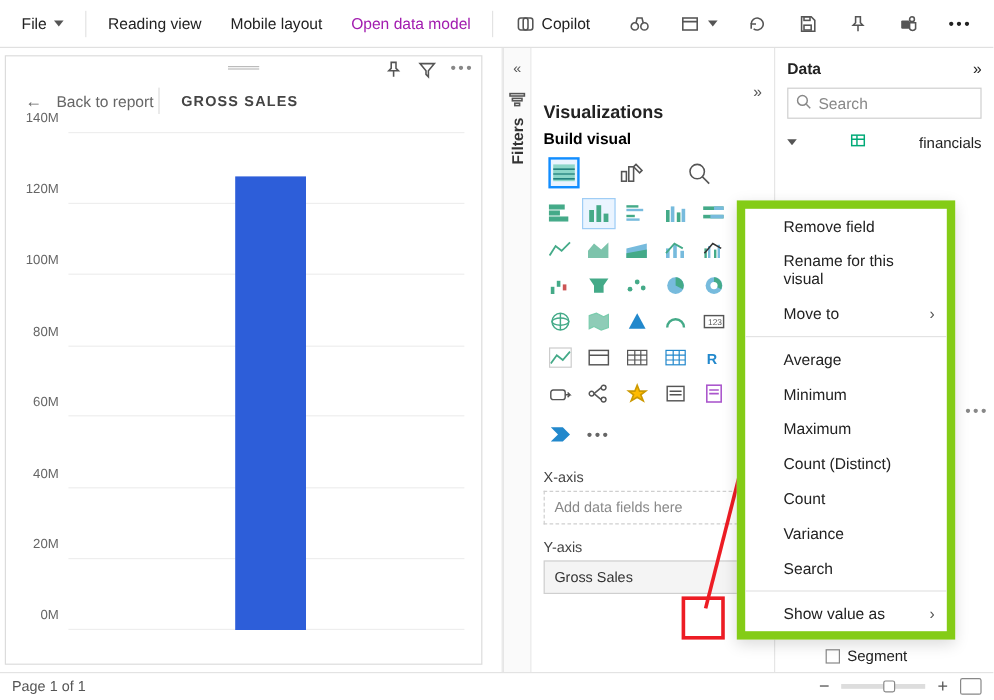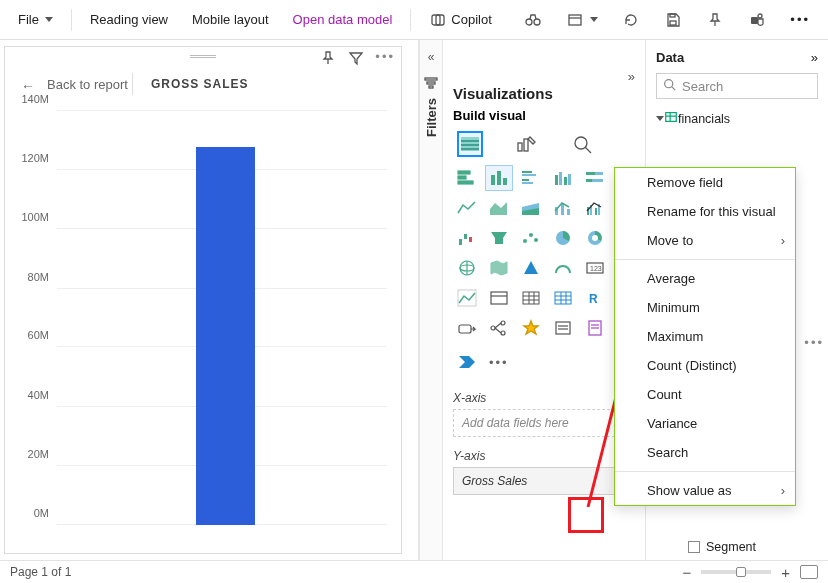--- a/index.html
+++ b/index.html
@@ -41,40 +41,40 @@
   .pane-hdr .exp { font-size: 13px; color: #555; }
   .sub-hdr { padding: 2px 10px 8px; font-weight: 600; color: #000000; }
   .mode-row { display: flex; gap: 30px; padding: 0 14px 8px; align-items: center; }
   .mode-icon { width: 26px; height: 26px; display: flex; align-items: center; justify-content: center; }
   .mode-icon.selected { outline: 2px solid #118dff; outline-offset: -2px; background: #eaf4ff; }
   .viz-grid { display: grid; grid-template-columns: repeat(6, 28px); grid-auto-rows: 26px; gap: 4px 4px; padding: 0 10px 8px; }
   .viz-cell { width: 28px; height: 26px; display: flex; align-items: center; justify-content: center; border: 1px solid transparent; }
   .viz-cell svg { width: 20px; height: 18px; }
   .viz-cell.sel { background: #eaf4ff; border-color: #9fcdf5; }
   .more-row { padding: 0 10px 10px; display: flex; align-items: center; gap: 8px; }
-  .field-section { padding: 6px 10px; font-style: italic; }
+  .field-section { padding: 6px 10px; }
   .field-label { font-size: 12px; color: #444; margin-bottom: 4px; }
   .field-well { border: 1px dashed #cfcfcf; padding: 6px 8px; font-size: 12px; color: #888; min-height: 28px; display: flex; align-items: center; justify-content: space-between; background: #fff; }
   .field-well.filled { border-style: solid; border-color: #cfcfcf; color: #333; background: #f4f4f4; }
   .field-chev { width: 0; height: 0; border-left: 5px solid transparent; border-right: 5px solid transparent; border-top: 6px solid #555; }
   
   .red-box { position: absolute; border: 3px solid #ed1c24; width: 36px; height: 36px; pointer-events: none; }
   .red-arrow { position: absolute; pointer-events: none; }
   
   .data-pane { width: 182px; display: flex; flex-direction: column; }
   .data-hdr { display: flex; align-items: center; justify-content: space-between; padding: 10px 10px 6px; }
   .data-hdr h3 { font-size: 13px; font-weight: 700; }
   .search-box { margin: 2px 10px 8px; border: 1px solid #cfcfcf; display: flex; align-items: center; padding: 4px 6px; gap: 6px; color: #888; }
   .tree { padding: 0 10px; font-size: 12.5px; }
-  .tree-row { display: flex; align-items: center; gap: 0; padding: 3px 0; }
+  .tree-row { display: flex; align-items: center; gap: 0; padding: 3px 0; justify-content: space-between; }
   .tree-row .tw { width: 0; height: 0; border-left: 4px solid transparent; border-right: 4px solid transparent; border-top: 5px solid #555; }
   .tree-child { padding-left: 32px; display: flex; align-items: center; gap: 6px; }
   .chk { width: 12px; height: 12px; border: 1px solid #888; }
   
-  .ctx-menu { position: absolute; background: #fff; border: 1px solid #84cc16; box-shadow: 0 4px 12px rgba(0,0,0,.15); width: 182px; z-index: 50; }
+  .ctx-menu { position: absolute; background: #fff; border: 7px solid #84cc16; box-shadow: 0 4px 12px rgba(0,0,0,.15); width: 182px; z-index: 50; }
   .ctx-item { padding: 7px 14px 7px 32px; font-size: 13px; position: relative; cursor: default; }
   .ctx-sep { height: 1px; background: #e3e3e3; margin: 4px 0; }
   .ctx-check::before { content: "✓"; position: absolute; left: 10px; color: #333; }
   .ctx-sub::after { content: "›"; position: absolute; right: 10px; color: #555; }
   
   .status { height: 23px; border-top: 1px solid #e3e3e3; display: flex; align-items: center; padding: 0 10px; font-size: 12px; color: #555; gap: 10px; }
   .status .spacer { flex: 1; }
   .zoom-track { width: 70px; height: 4px; background: #ddd; position: relative; }
   .zoom-thumb { position: absolute; left: 50%; top: -3px; width: 10px; height: 10px; background: #fff; border: 1px solid #888; border-radius: 2px; }
   .sq-btn { width: 18px; height: 14px; border: 1px solid #888; border-radius: 2px; display: inline-block; }

